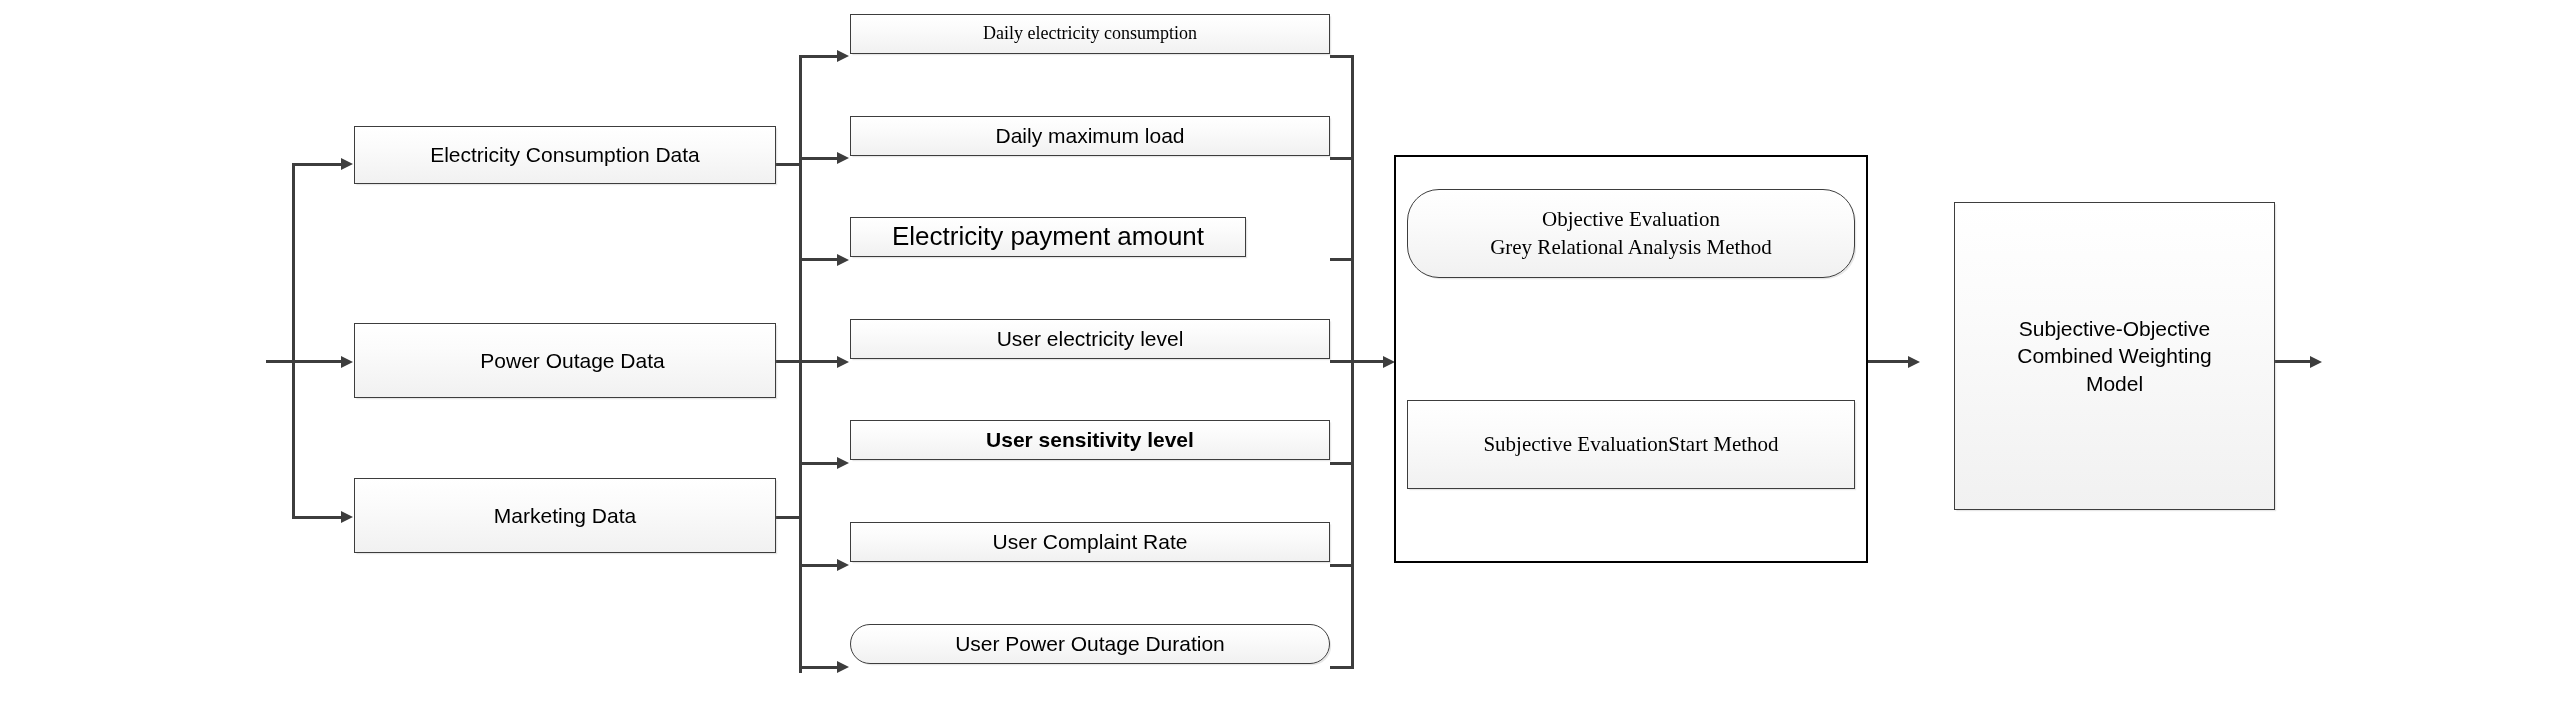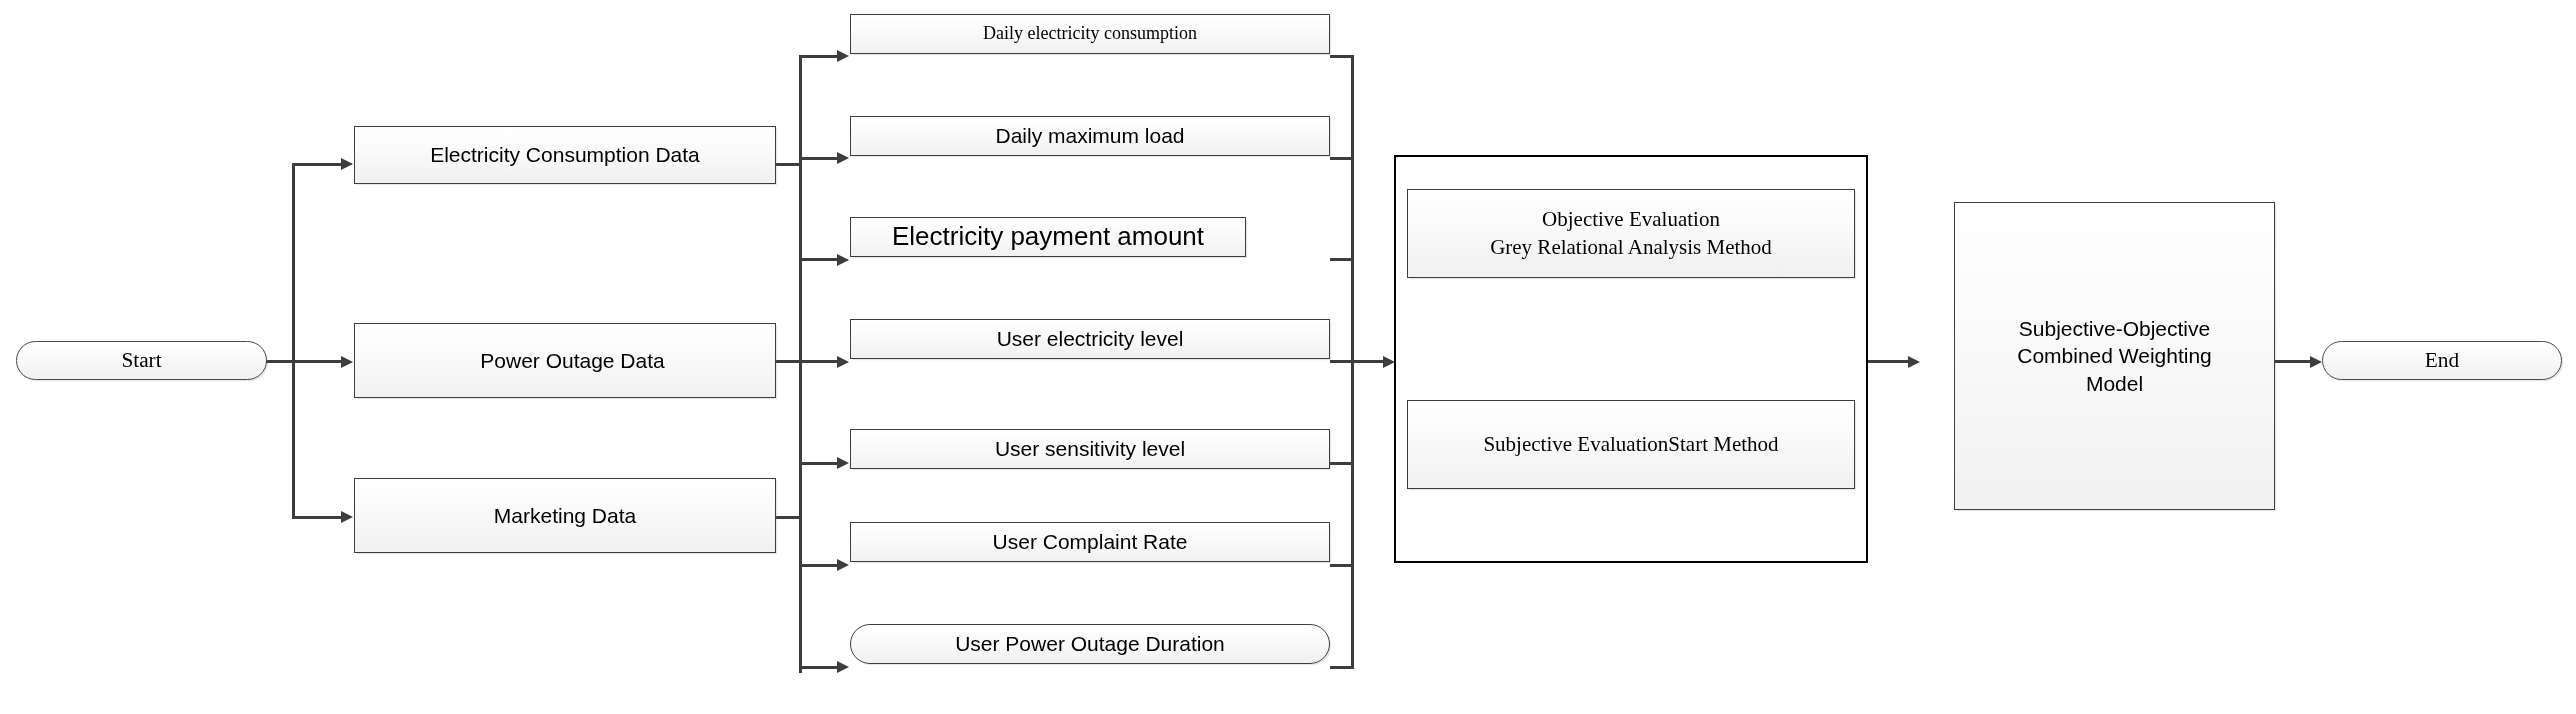--- a/index.html
+++ b/index.html
@@ -124,23 +124,20 @@
 
   <div class="hline" style="left:1351px; top:360px; width:36px;"></div>
   <div class="arrow" style="left:1383px; top:356px;"></div>
 
   <div class="hline" style="left:1867px; top:360px; width:44px;"></div>
   <div class="arrow" style="left:1908px; top:356px;"></div>
 
   <div class="hline" style="left:2275px; top:360px; width:37px;"></div>
   <div class="arrow" style="left:2310px; top:356px;"></div>
 
-  <div class="node pill" style="left:16px; top:341px; width:251px; height:39px; font-size:21.3px;">
-    <span>Start</span>
-  </div>
 
   <div class="node sans" style="left:354px; top:126px; width:422px; height:58px; font-size:21px;">
     <span>Electricity Consumption Data</span>
   </div>
 
   <div class="node sans" style="left:354px; top:323px; width:422px; height:75px; font-size:21px;padding-left:15px;">
     <span>Power Outage Data</span>
   </div>
 
   <div class="node sans" style="left:354px; top:478px; width:422px; height:75px; font-size:21px;">
@@ -156,48 +153,45 @@
   </div>
 
   <div class="node sans" style="left:850px; top:217px; width:396px; height:40px; font-size:26px;">
     <span>Electricity payment amount</span>
   </div>
 
   <div class="node sans" style="left:850px; top:319px; width:480px; height:40px; font-size:21px;">
     <span>User electricity level</span>
   </div>
 
-  <div class="node sans" style="left:850px; top:429px; width:480px; height:40px; font-size:21px;">
+  <div class="node sans" style="left:850px; top:420px; width:480px; height:40px; font-size:21px;font-weight:bold;">
     <span>User sensitivity level</span>
   </div>
 
   <div class="node sans" style="left:850px; top:522px; width:480px; height:40px; font-size:21px;">
     <span>User Complaint Rate</span>
   </div>
 
   <div class="node sans" style="left:850px; top:624px; width:480px; height:40px; font-size:21px;border-radius:20px;">
     <span>User Power Outage Duration</span>
   </div>
 
   <div class="group-box" style="left:1394px; top:155px; width:474px; height:408px;"></div>
 
-  <div class="node serif" style="left:1407px; top:189px; width:448px; height:89px; font-size:21px; flex-direction:column;">
+  <div class="node serif" style="left:1407px; top:189px; width:448px; height:89px; font-size:21px; flex-direction:column;border-radius:32px;">
     <span>Objective Evaluation</span>
     <span>Grey Relational Analysis Method</span>
   </div>
 
   <div class="node serif" style="left:1407px; top:400px; width:448px; height:89px; font-size:21px; flex-direction:row;">
     <span>Subjective Evaluation</span>
     <span>Start Method</span>
   </div>
 
   <div class="node sans" style="left:1954px; top:202px; width:321px; height:308px; font-size:21px; flex-direction:column;">
     <span>Subjective-Objective</span>
     <span>Combined Weighting</span>
     <span>Model</span>
   </div>
 
-  <div class="node pill" style="left:2322px; top:341px; width:240px; height:39px; font-size:21.3px;">
-    <span>End</span>
-  </div>
 
 </div>
 
 
 </body></html>

